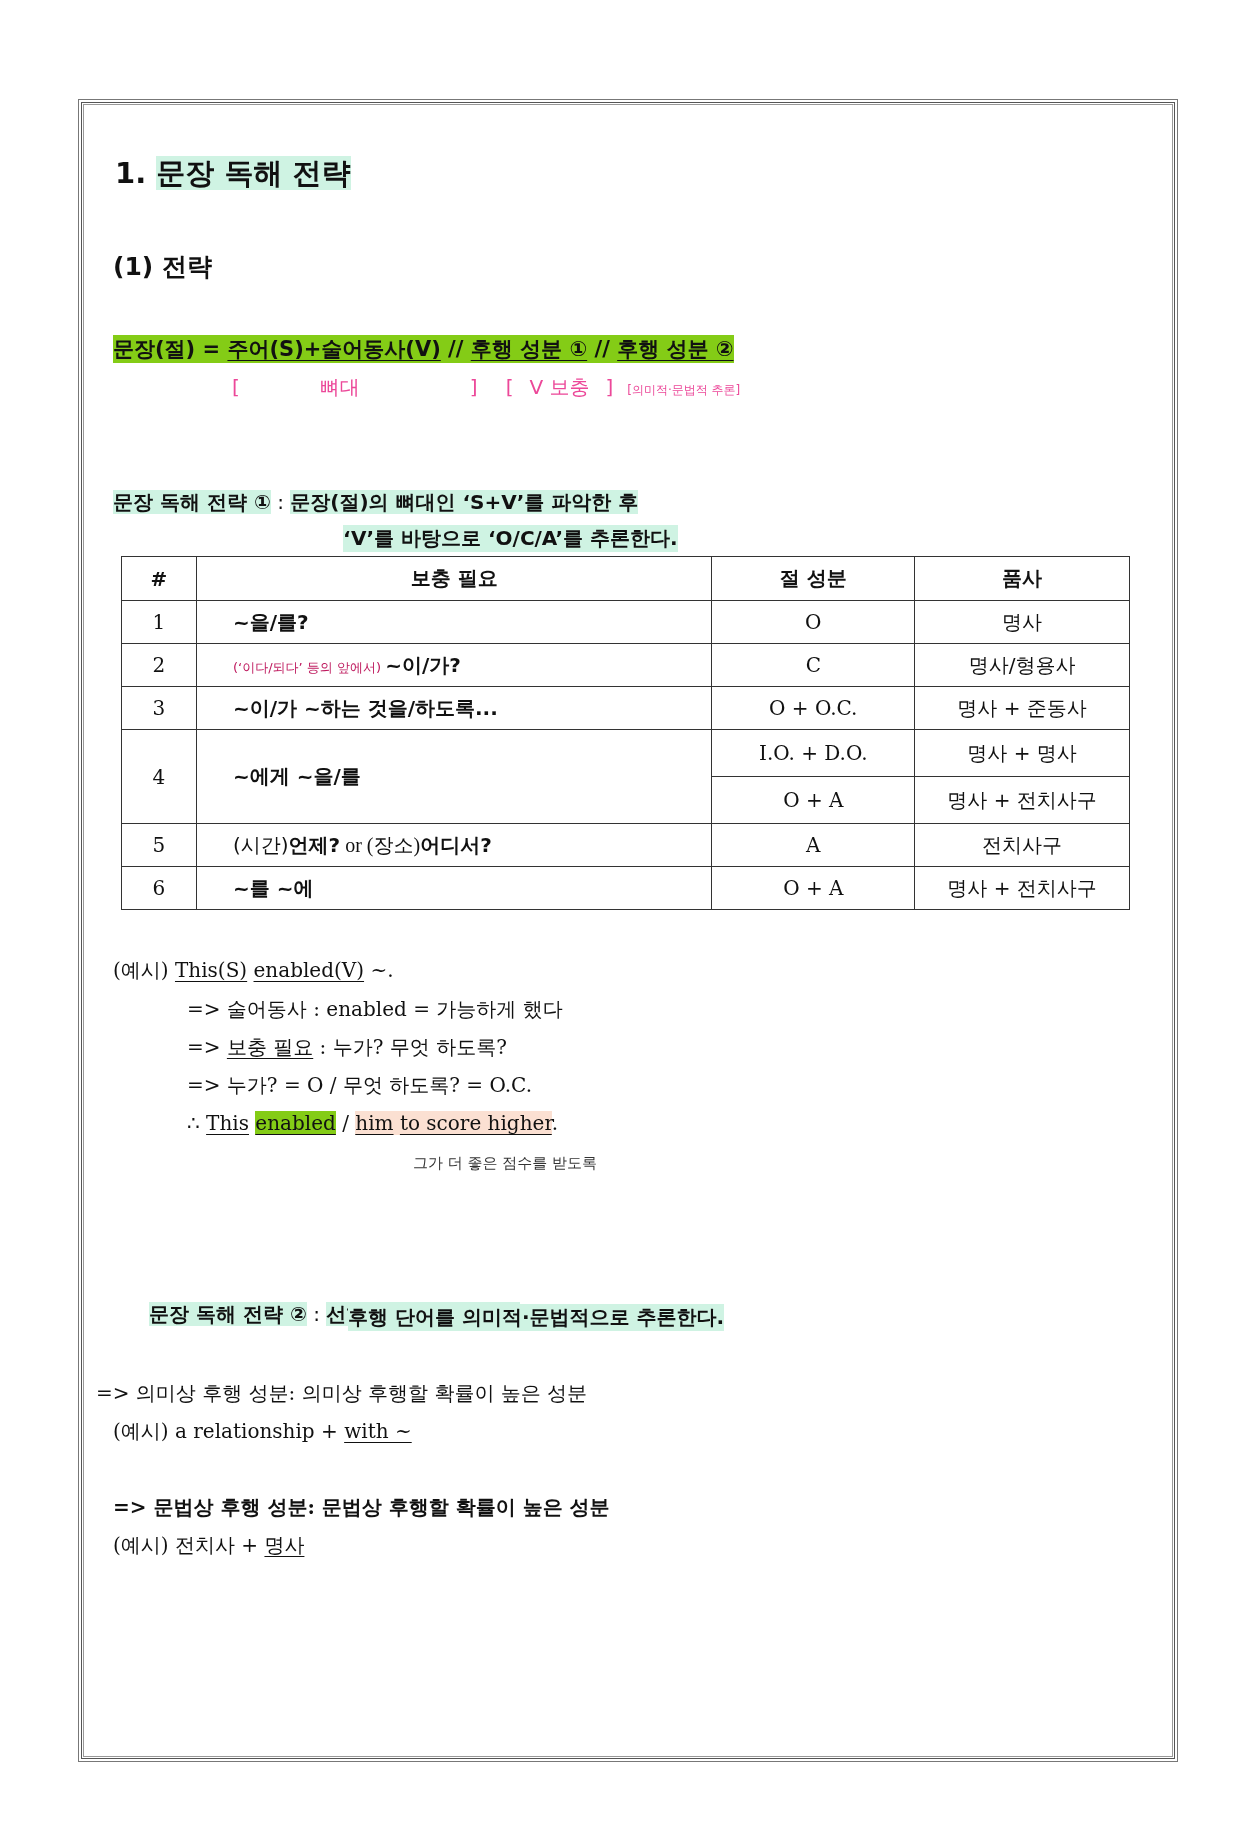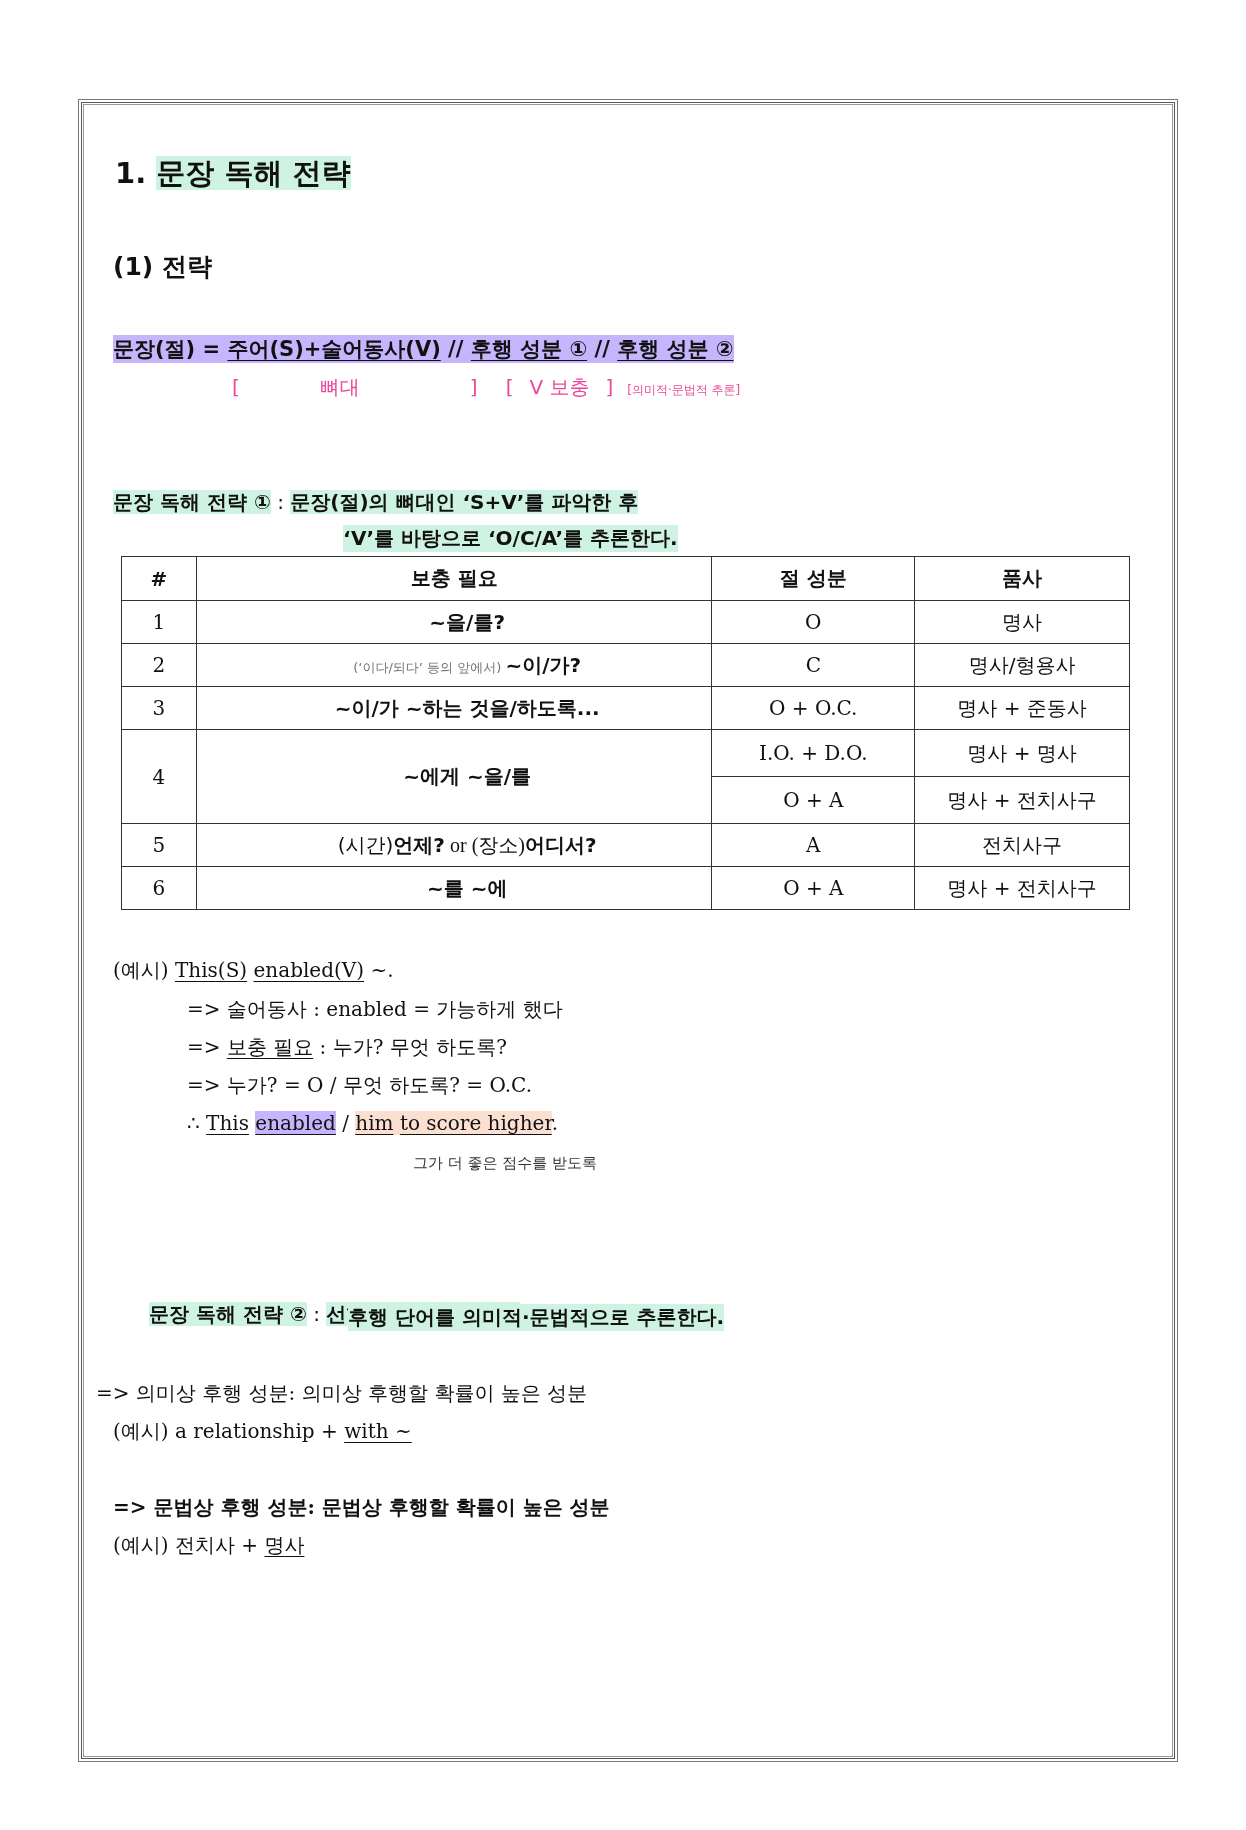--- a/index.html
+++ b/index.html
@@ -5,41 +5,41 @@
   html, body { margin: 0; padding: 0; background: #ffffff; }
   body { width: 1246px; height: 1830px; position: relative; overflow: hidden;
          font-family: "DejaVu Sans", sans-serif; color: #111; }
   .frame { position: absolute; left: 78px; top: 99px; width: 1098px; height: 1661px;
            border: 1px solid #777; box-shadow: inset 0 0 0 2px #fff, inset 0 0 0 3px #555; }
   .frame-inner { position: absolute; left: 4px; top: 4px; right: 4px; bottom: 4px; border: 1px solid #999; }
   .abs { position: absolute; white-space: nowrap; margin-top: 22px; }
   .sans { font-family: "DejaVu Sans", sans-serif; }
   .serif { font-family: Liberation Serif, serif; }
   .hl-mint { background: #cff3e3; }
-  .hl-yellow { background: #c4b5fd; }
+  .hl-yellow { background: #84cc16; }
   .hl-peach { background: #fbe0d2; }
   u, .ul { text-decoration: underline; text-underline-offset: 4px; text-decoration-thickness: 1px; }
   .b { font-weight: bold; }
 
   .h1 { left: 115px; top: 132px; font-size: 29px; font-weight: bold; }
   .h2 { left: 113px; top: 228px; font-size: 25px; font-weight: bold; }
   .formula { left: 113px; top: 313px; font-size: 21px; font-weight: bold; }
   .formula-sub { left: 232px; top: 352px; font-size: 20px; color: #ec4899; }
   .formula-sub .small { font-size: 12px; }
   .s1a { left: 113px; top: 467px; font-size: 20px; font-weight: bold; }
   .s1b { left: 343px; top: 503px; font-size: 20px; font-weight: bold; }
 
   table.grid { position: absolute; left: 121px; top: 556px; width: 1009px; border-collapse: collapse;
                font-family: "DejaVu Serif", serif; font-size: 20px; }
   table.grid td, table.grid th { border: 1.5px solid #333; height: 42px; padding: 0 10px; }
   table.grid th { font-family: "DejaVu Sans", sans-serif; font-weight: bold; font-size: 20px; height: 43px; }
   table.grid td.c { text-align: center; }
-  table.grid td.l { text-align: center; font-family: "DejaVu Sans", sans-serif; padding-left: 36px; }
+  table.grid td.l { text-align: left; font-family: "DejaVu Sans", sans-serif; padding-left: 36px; }
   table.grid tr.tall td { height: 46px; }
-  .note-small { font-size: 13px; color: #737373; font-weight: normal; }
+  .note-small { font-size: 13px; color: #be185d; font-weight: normal; }
 
   .ex { font-family: "DejaVu Serif", serif; font-size: 20px; }
   .ex1 { left: 113px; top: 935px; }
   .ex2 { left: 187px; top: 974px; }
   .ex3 { left: 187px; top: 1012px; }
   .ex4 { left: 187px; top: 1050px; }
   .ex5 { left: 187px; top: 1089px; }
   .ex6 { left: 413px; top: 1132px; font-size: 15px; color: #333; }
 
   .s2a { left: 113px; top: 1279px; font-size: 20px; font-weight: bold; padding-left: 36px; }

